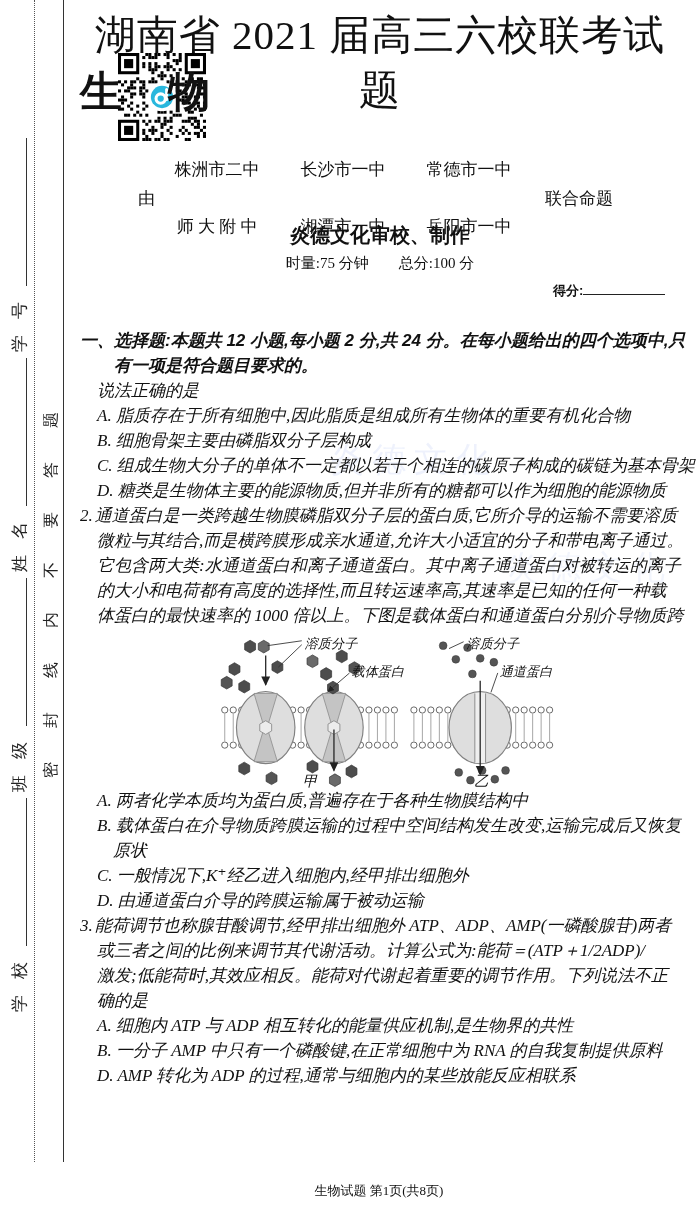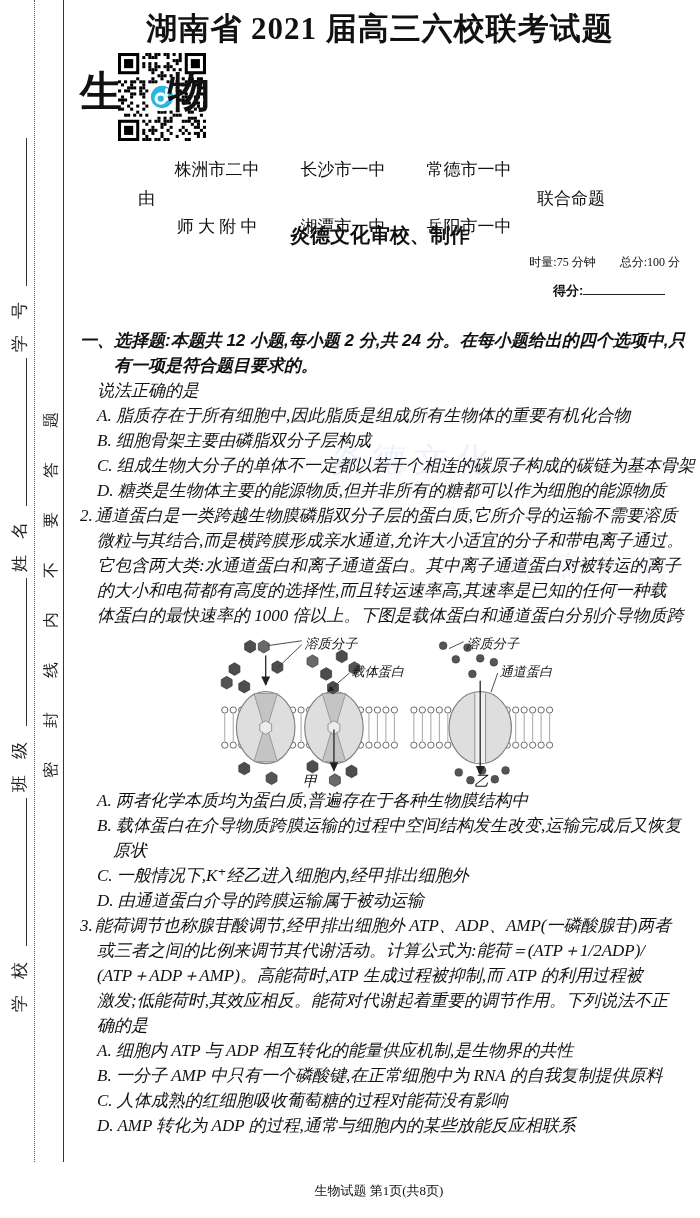--- a/index.html
+++ b/index.html
@@ -26,37 +26,37 @@
 
   
   .wm { position:absolute; font-family:"Liberation Sans","DejaVu Sans",sans-serif;
         font-size:34px; letter-spacing:8px; color:#1d4ed8; pointer-events:none; }
   .wm1 { left:330px; top:437px; opacity:0.07; }
   .wm2 { left:505px; top:545px; opacity:0.05; }
 
   
   .exam-title {
     position:absolute; left:80px; width:600px; top:8px; text-align:center;
-    font-size:31px; letter-spacing:1px; font-weight:700;
+    font-size:41px; letter-spacing:1px; font-weight:400;
   }
   .qr { position:absolute; left:118px; top:53px; width:88px; height:88px; }
   .subject {
     position:absolute; left:80px; width:600px; top:64px; 
     font-size:42px; font-weight:bold; letter-spacing:2px;
     font-family:"Liberation Sans","DejaVu Sans",sans-serif;
   }
   .byline { position:absolute; left:138px; top:158px; display:flex; align-items:center; font-size:17px; }
   .byline .by { margin-right:16px; }
   .schools { display:grid; grid-template-columns:92px 92px 92px; column-gap:26px; row-gap:5px; text-align:center; white-space:nowrap;gap:34px; }
-  .joint { margin-left:22px; }
+  .joint { margin-left:30px; }
   .producer {
     position:absolute; left:80px; width:600px; top:222px; text-align:center;
     font-size:20px; font-weight:bold; font-family:"Liberation Sans","DejaVu Sans",sans-serif;
   }
-  .timeline { position:absolute; left:80px; width:600px; top:254px; text-align:right; font-size:12px; }
+  .timeline { position:absolute; left:80px; width:600px; top:254px; text-align:center; font-size:15px; }
   .score { position:absolute; left:553px; top:280px; font-size:13px; font-weight:bold;
            font-family:"Liberation Sans","DejaVu Sans",sans-serif; }
   .score .sblank { display:inline-block; width:82px; height:14px; border-bottom:1.6px solid #222; }
 
   
   .content { position:absolute; left:80px; top:328px; width:598px; font-size:17px;font-style:italic; }
   .ln { height:25px; line-height:25px; white-space:nowrap; }
   .sec { font-weight:bold; font-family:"Liberation Sans","DejaVu Sans",sans-serif; }
   .sec.l2 { padding-left:34px; }
   .q { padding-left:17px; }
@@ -558,24 +558,22 @@
       <div class="ln">A. 两者化学本质均为蛋白质,普遍存在于各种生物膜结构中</div>
       <div class="ln">B. 载体蛋白在介导物质跨膜运输的过程中空间结构发生改变,运输完成后又恢复</div>
       <div class="ln cont2">原状</div>
       <div class="ln">C. 一般情况下,K⁺经乙进入细胞内,经甲排出细胞外</div>
       <div class="ln">D. 由通道蛋白介导的跨膜运输属于被动运输</div>
     </div>
 
     <div class="q">
       <div class="ln first"><span class="qnum">3.</span><span>能荷调节也称腺苷酸调节,经甲排出细胞外 ATP、ADP、AMP(一磷酸腺苷)两者</span></div>
       <div class="ln">或三者之间的比例来调节其代谢活动。计算公式为:能荷＝(ATP＋1/2ADP)/</div>
-      <div class="ln">(ATP＋ADP＋AMP)。高能荷时,ATP 生成过程被抑制,而 ATP 的利用过程被</div>
       <div class="ln">激发;低能荷时,其效应相反。能荷对代谢起着重要的调节作用。下列说法不正</div>
       <div class="ln">确的是</div>
       <div class="ln">A. 细胞内 ATP 与 ADP 相互转化的能量供应机制,是生物界的共性</div>
       <div class="ln">B. 一分子 AMP 中只有一个磷酸键,在正常细胞中为 RNA 的自我复制提供原料</div>
-      <div class="ln">C. 人体成熟的红细胞吸收葡萄糖的过程对能荷没有影响</div>
       <div class="ln">D. AMP 转化为 ADP 的过程,通常与细胞内的某些放能反应相联系</div>
     </div>
   </div>
 
   <div class="footer">生物试题 第1页(共8页)</div>
 </div>
 
 </body></html>

